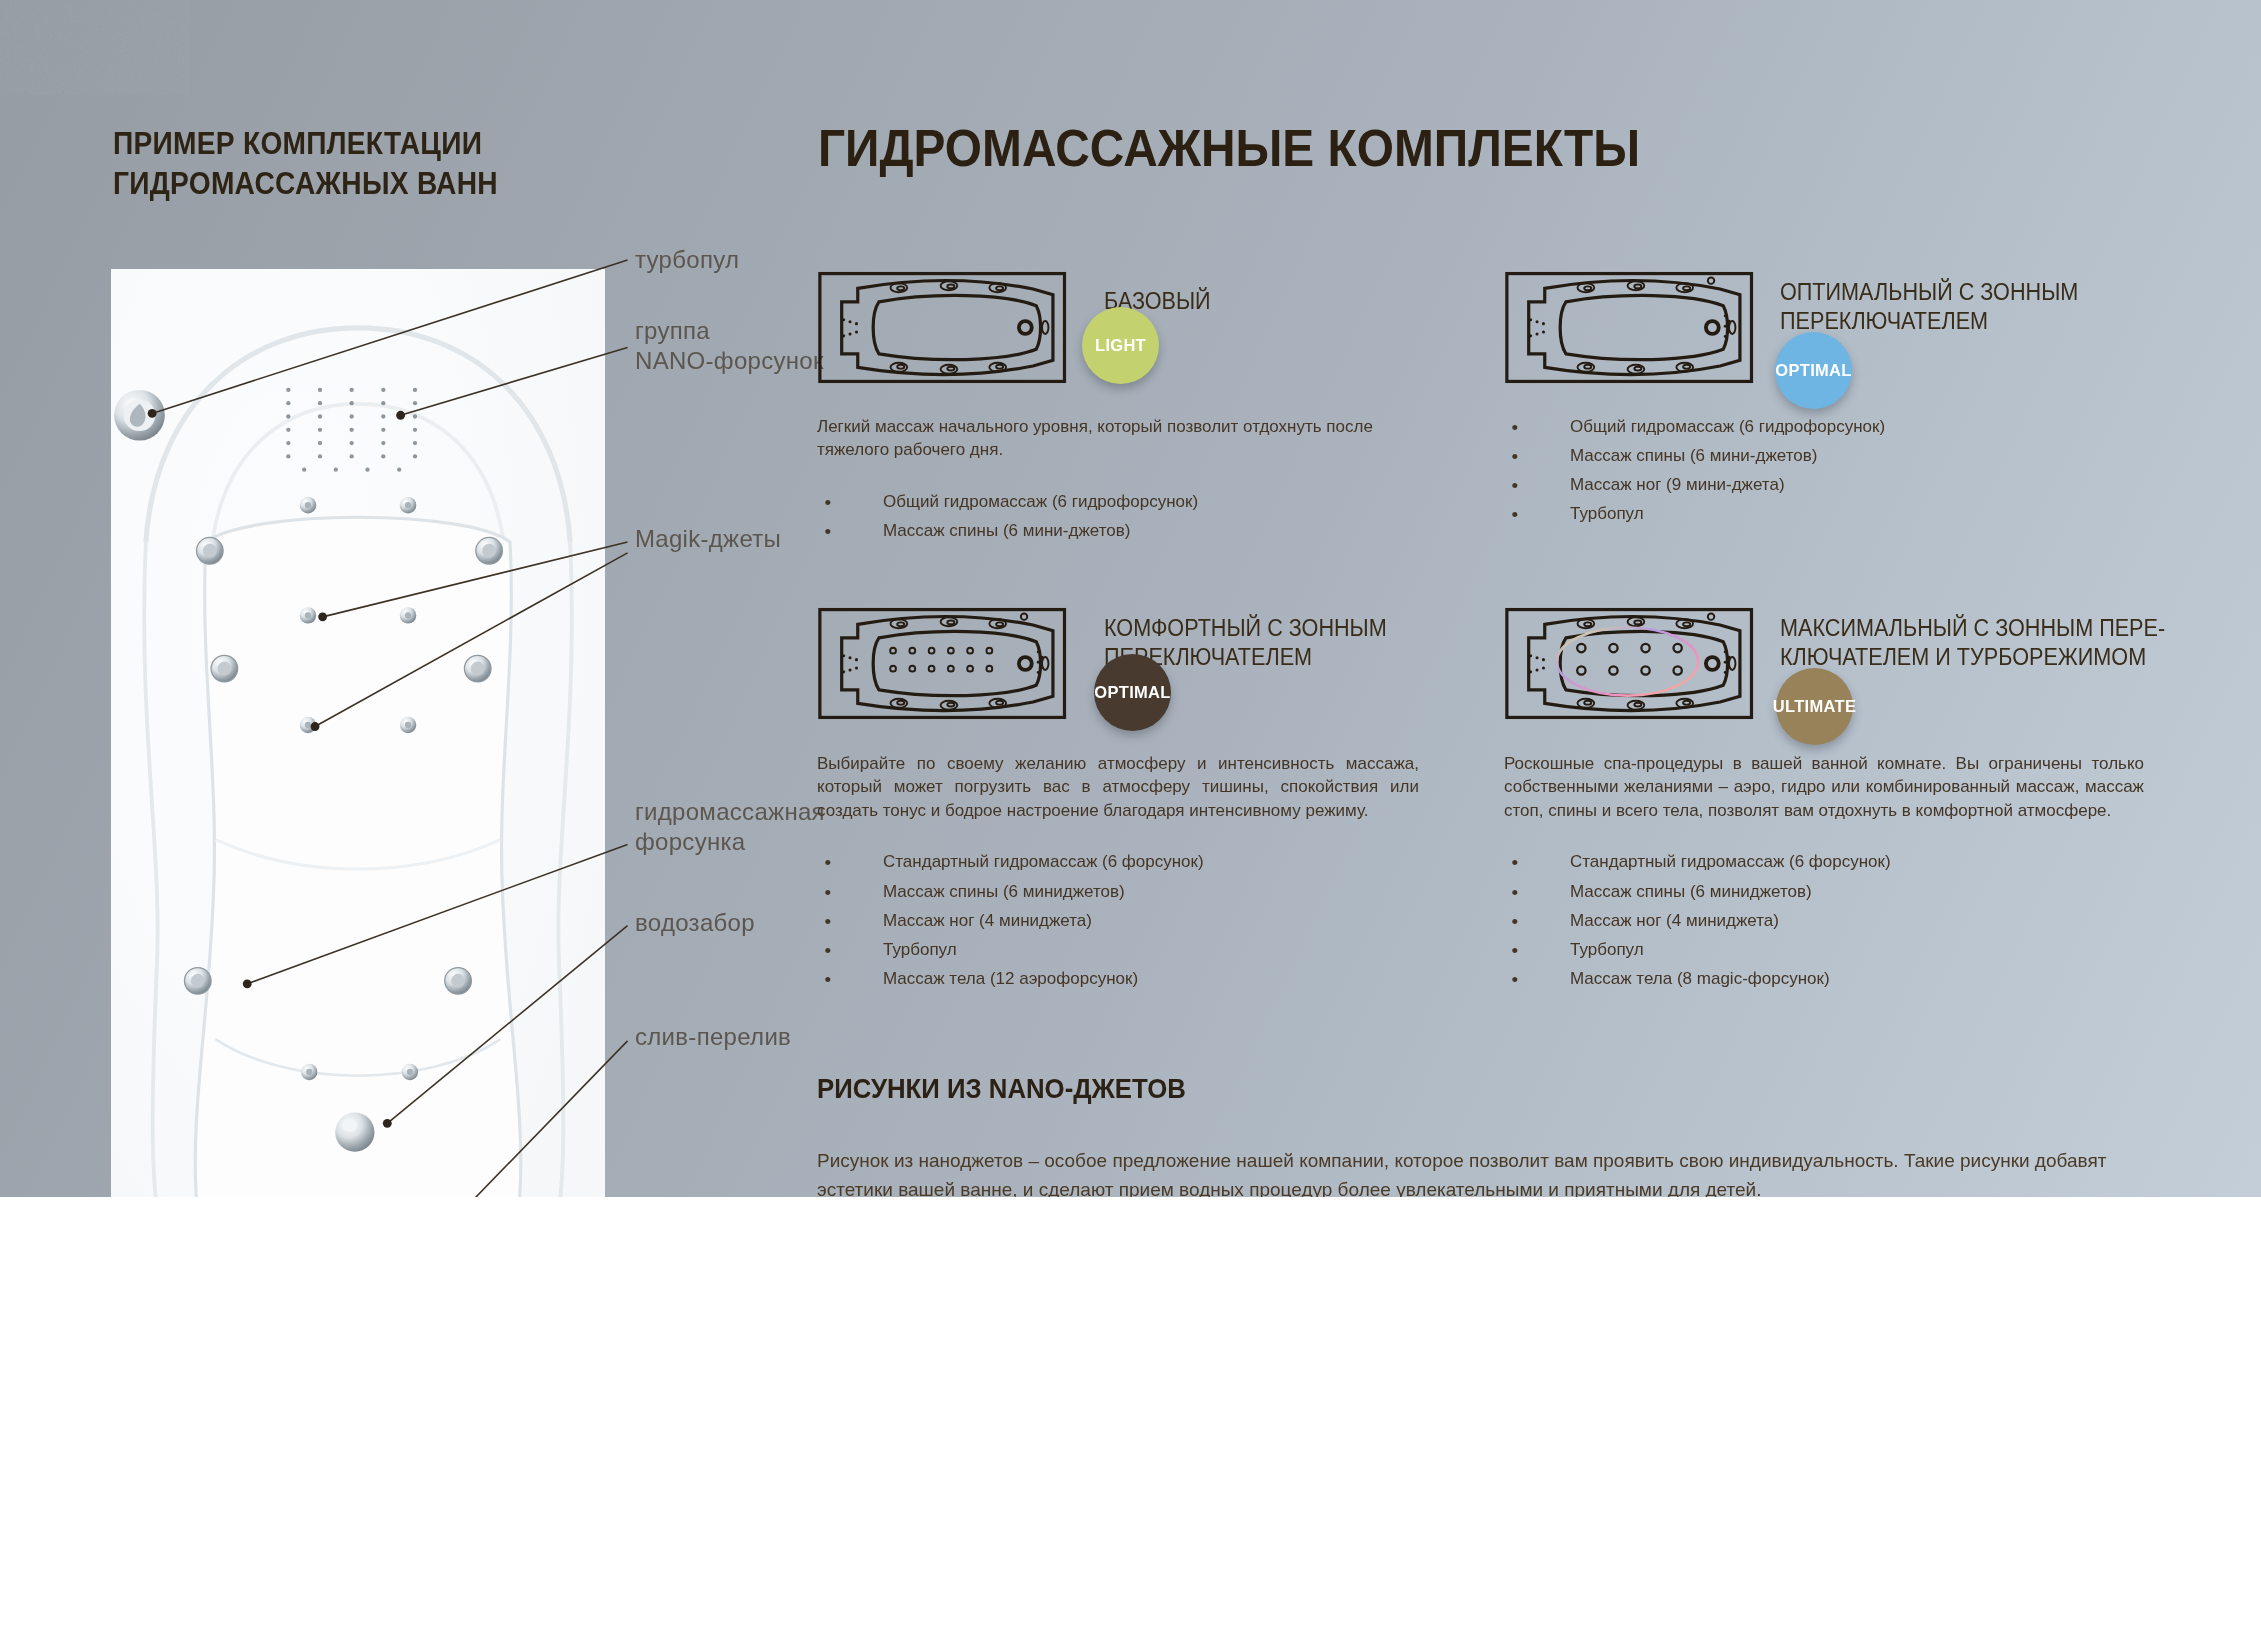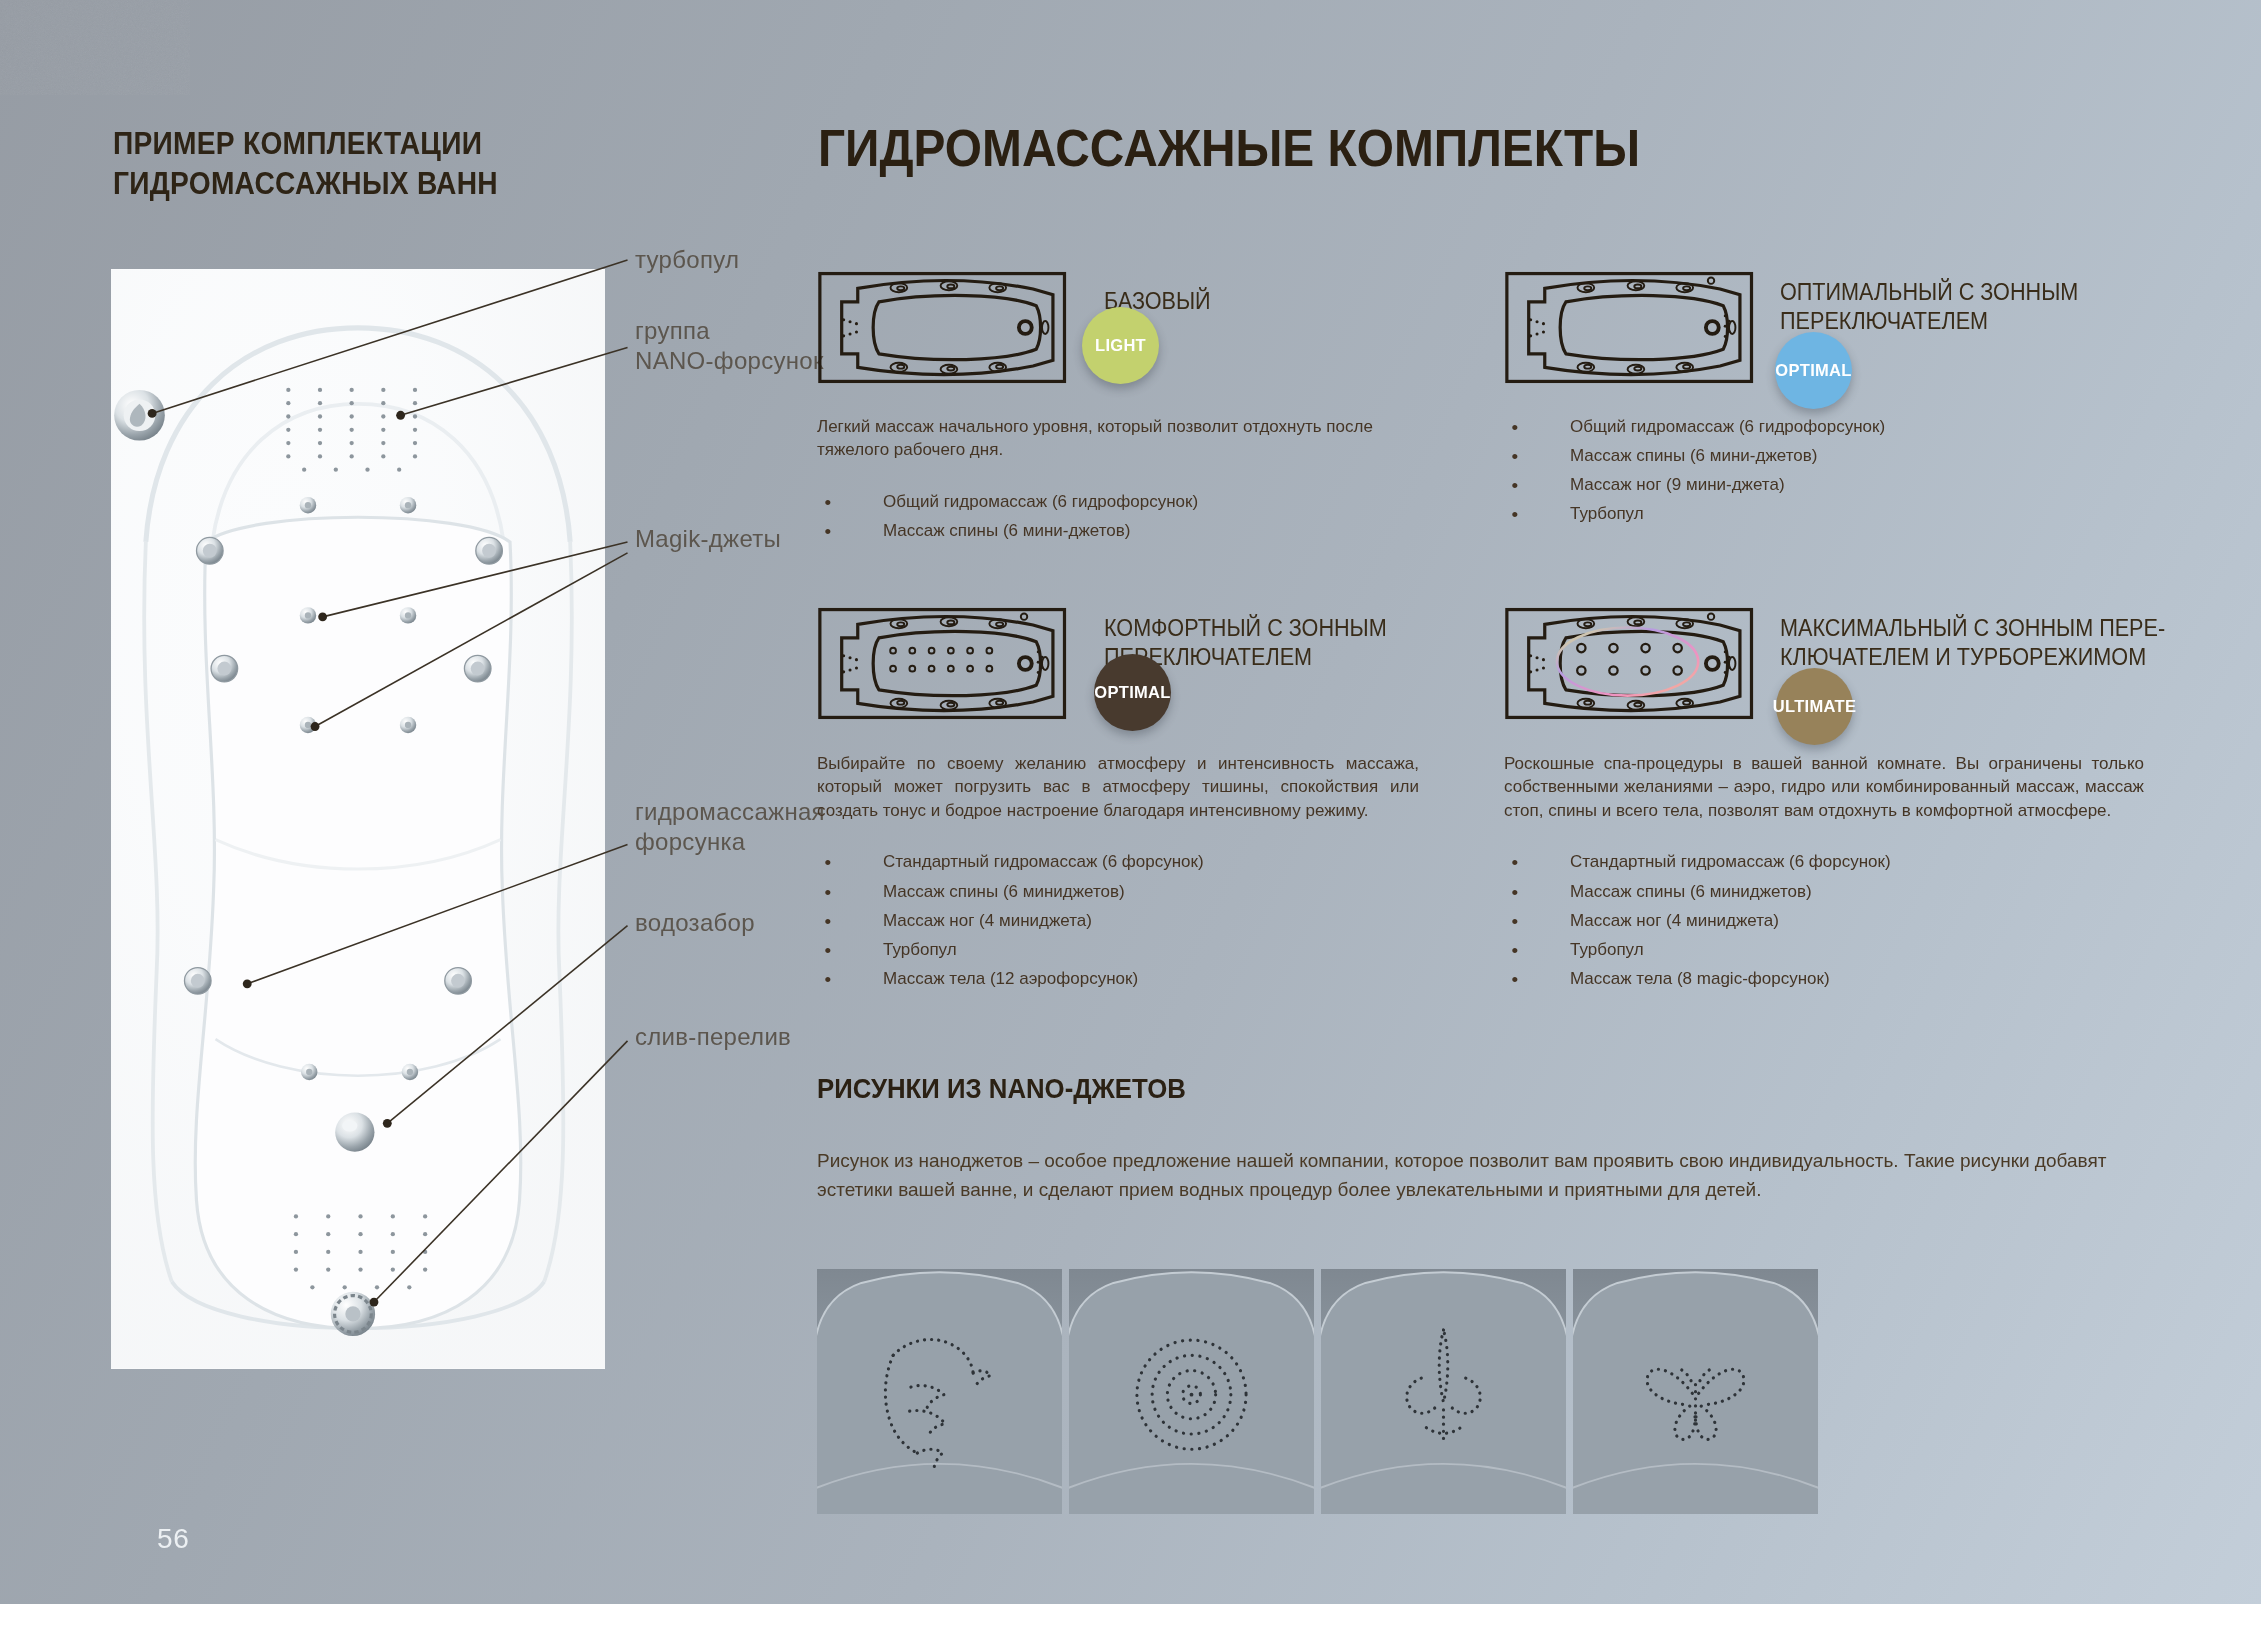--- a/index.html
+++ b/index.html
@@ -2,21 +2,21 @@
 <html style="font-size:10px"><head>
 <meta charset="utf-8">
 <style>
   html,body{margin:0;padding:0;}
   body{
     width:2261px;height:1647px;
     font-family:"Liberation Sans", sans-serif;
     overflow:hidden;
   }
   #page{
-    position:relative;width:2261px;height:1604px;
+    position:relative;width:2261px;height:1197px;
     background:linear-gradient(115deg,#969ca4 0%,#a0a8b1 30%,#aab3bd 55%,#b6c1cc 78%,#c3ced9 100%);
     overflow:hidden;
     text-decoration:underline;
   }
   #texture{position:absolute;inset:0;pointer-events:none;opacity:.10;}
   .abs{position:absolute;}
   .pre{white-space:pre-line;}
 
   
   .h-left{

